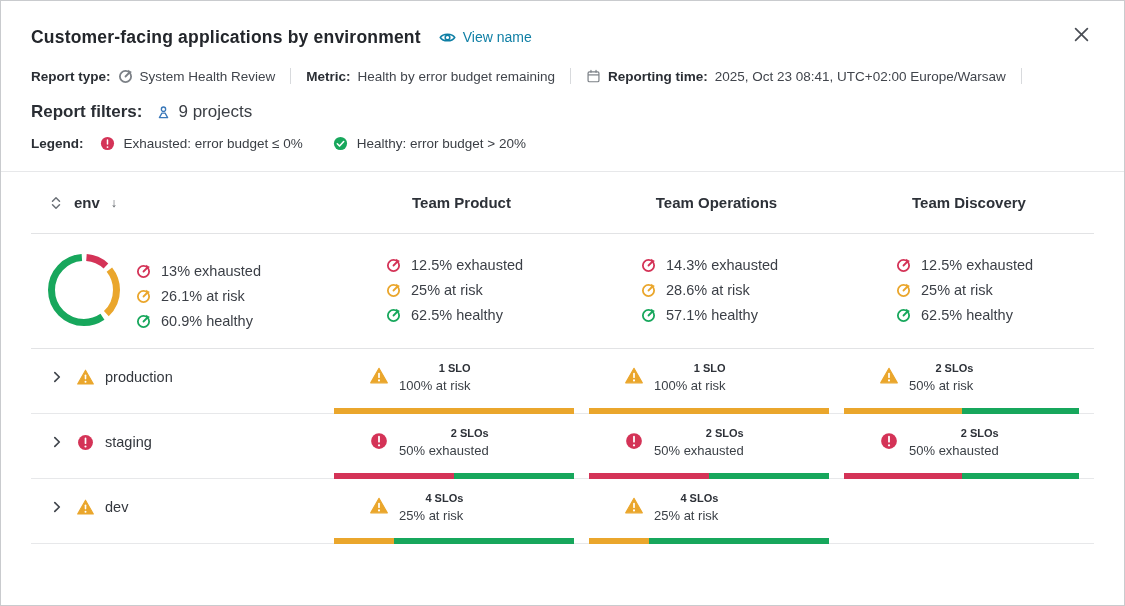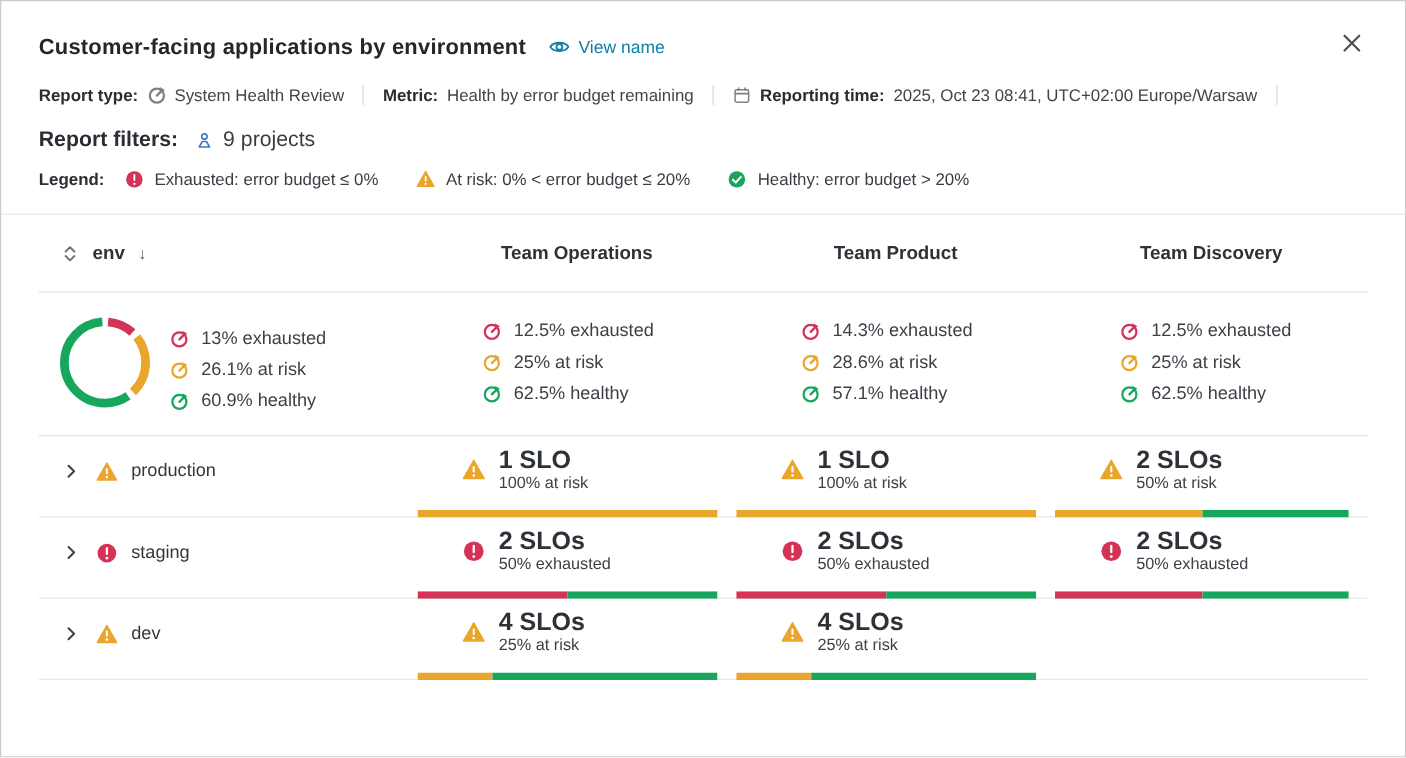--- a/index.html
+++ b/index.html
@@ -46,21 +46,21 @@
   .team-summary{padding-left:52px;}
 
   .data-row{height:64px;border-bottom:1px solid #e7e8ea;}
   .env-cell{display:flex;align-items:center;gap:11px;padding-left:19px;padding-bottom:8px;}
   .chev-btn{background:none;border:none;padding:0;width:16px;height:16px;color:#3f444b;cursor:pointer;flex:none;}
   .chev-btn svg{width:14px;height:14px;display:block;}
   .env-cell .ic{width:17px;height:17px;flex:none;}
   .env-label{font-size:14.5px;color:#33373d;}
   .team-cell{position:relative;display:flex;align-items:center;gap:11px;padding-left:36px;padding-bottom:10px;}
   .team-cell .ic{width:18px;height:18px;flex:none;}
-  .slo-title{font-size:20px;font-weight:700;color:#2d3138;line-height:18px;}
+  .slo-title{font-size:11px;font-weight:700;color:#2d3138;line-height:18px;text-align:right;}
   .slo-sub{font-size:13px;color:#3c4147;line-height:17px;}
   .bar{position:absolute;left:0;right:15px;bottom:-1px;height:6px;display:flex;overflow:hidden;}
   .bar .seg{height:100%;}
 
   .ic{display:block;}
   .st-exhausted{color:var(--c-exhausted);}
   .st-at_risk{color:var(--c-at_risk);}
   .st-healthy{color:var(--c-healthy);}
   .hidden-defs{position:absolute;width:0;height:0;overflow:hidden;}
 </style>
@@ -163,49 +163,41 @@
     <span class="lbl" style="margin-right:16px;">Legend:</span>
     <span class="legend-item">
       <span class="st-exhausted">
           <svg class="ic" viewBox="0 0 16 16">
             <use href="#icon-exclamation-circle"></use>
           </svg>
         </span>
       <span>Exhausted: error budget ≤ 0%</span>
     </span>
     <span class="legend-item">
-      <span class="st-at_risk">
-          <svg class="ic" viewBox="0 0 16 16">
-            <use href="#icon-warning-triangle"></use>
-          </svg>
-        </span>
-      <span>At risk: 0% &lt; error budget ≤ 20%</span>
-    </span>
-    <span class="legend-item">
       <span class="st-healthy">
           <svg class="ic" viewBox="0 0 16 16">
             <use href="#icon-check-circle"></use>
           </svg>
         </span>
       <span>Healthy: error budget &gt; 20%</span>
     </span>
   </div>
 
   <hr class="full-divider">
 
   <div class="grid header-row">
     <div class="env-h">
       <svg class="sort-ic" viewBox="0 0 16 16">
           <use href="#icon-sort"></use>
         </svg>
       <span>env</span>
       <span class="sort-dir">↓</span>
     </div>
+    <div class="team-h">Team Product</div>
     <div class="team-h">Team Operations</div>
-    <div class="team-h">Team Product</div>
     <div class="team-h">Team Discovery</div>
   </div>
 
   <div class="grid summary-row">
     <div class="env-summary">
       <svg class="donut" viewBox="0 0 78 78">
           <g transform="rotate(-90 39 39)">
             <circle cx="39" cy="39" r="32.5" fill="none" stroke="#d43357" stroke-width="7" stroke-dasharray="21.546457922833753 182.6570645605028" stroke-dashoffset="-2.5"></circle>
             <circle cx="39" cy="39" r="32.5" fill="none" stroke="#eaa62c" stroke-width="7" stroke-dasharray="48.29711936815084 155.9064031151857" stroke-dashoffset="-29.046457922833753"></circle>
             <circle cx="39" cy="39" r="32.5" fill="none" stroke="#17a75c" stroke-width="7" stroke-dasharray="119.35994519235196 84.84357729098458" stroke-dashoffset="-82.3435772909846"></circle>

